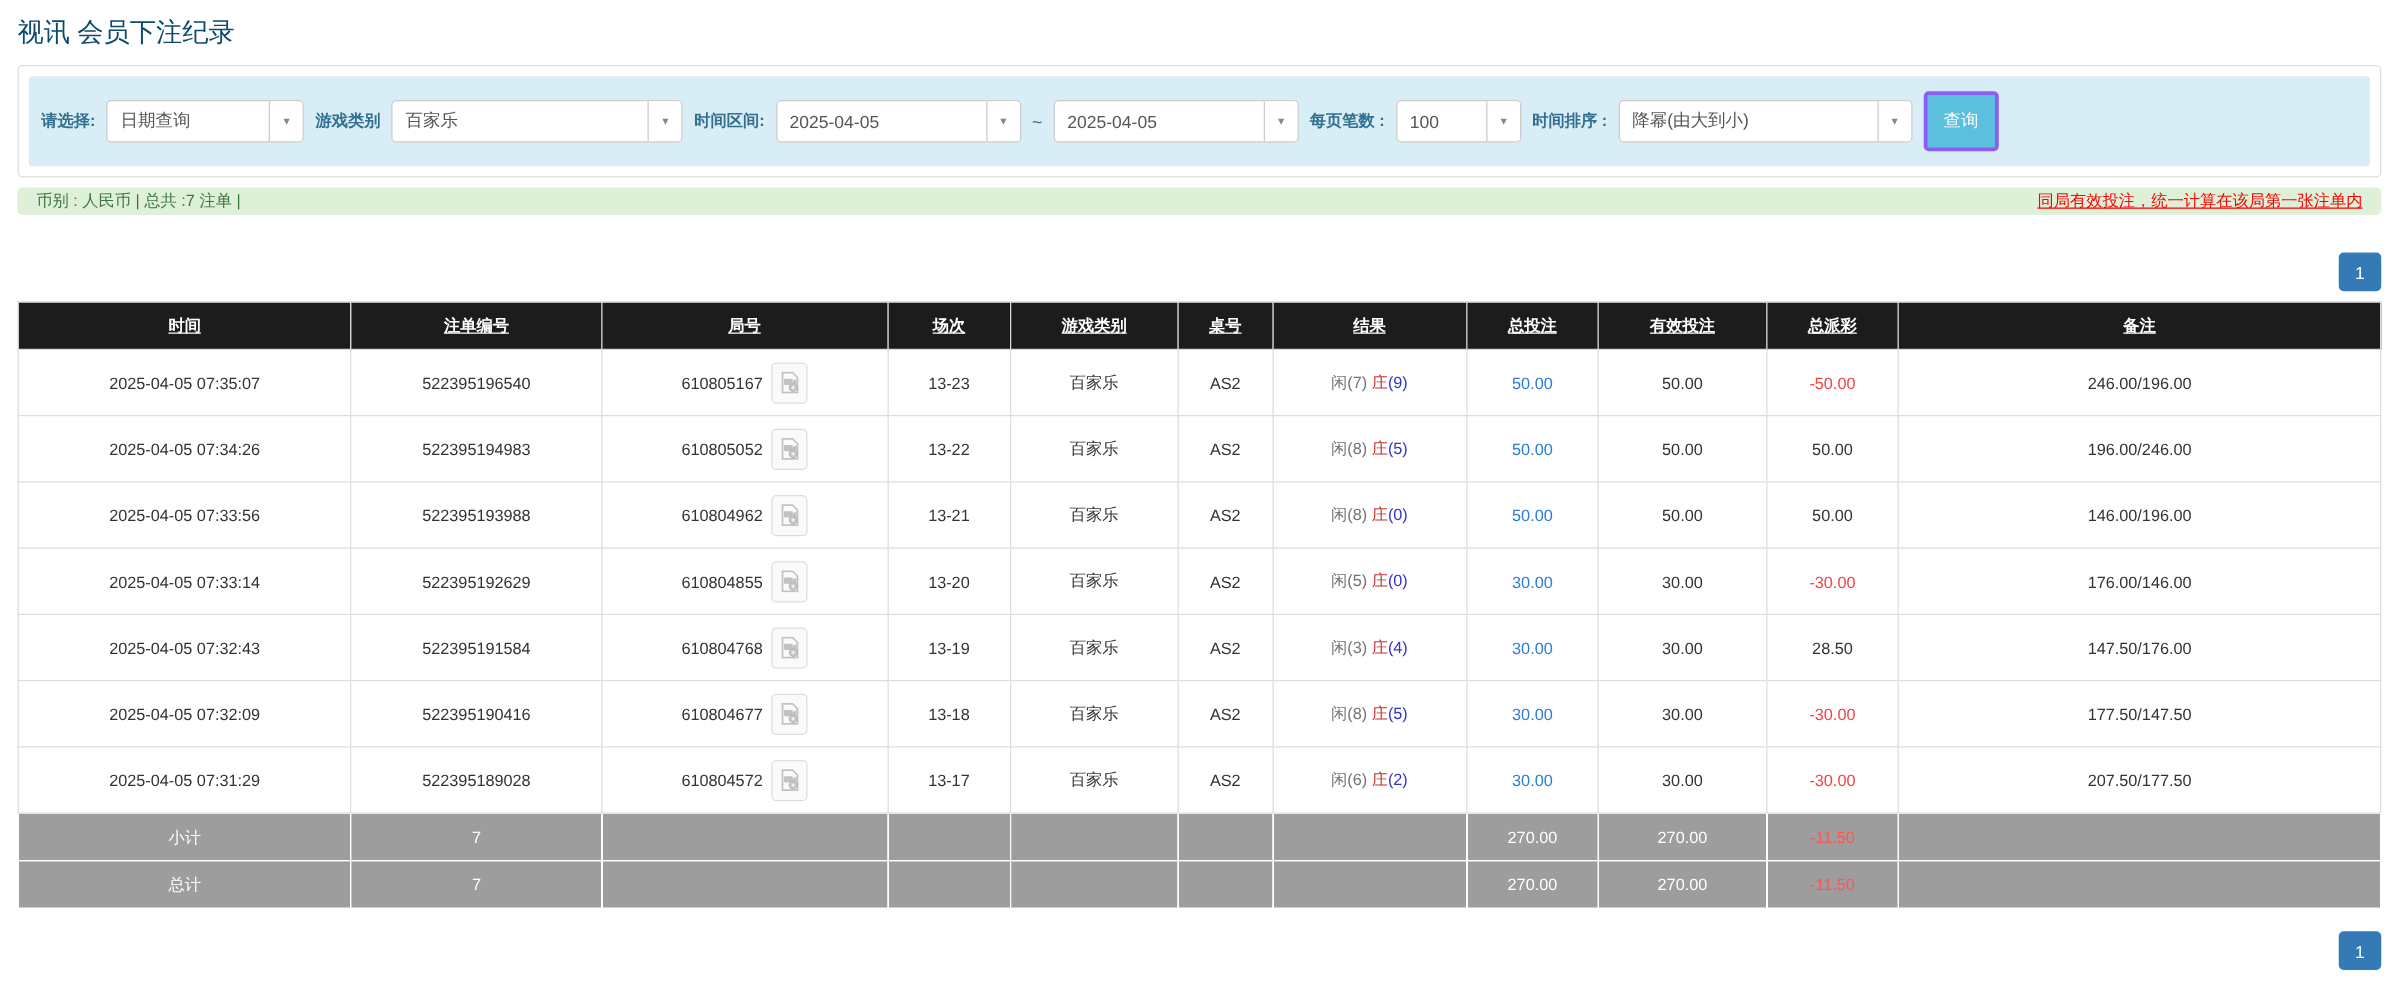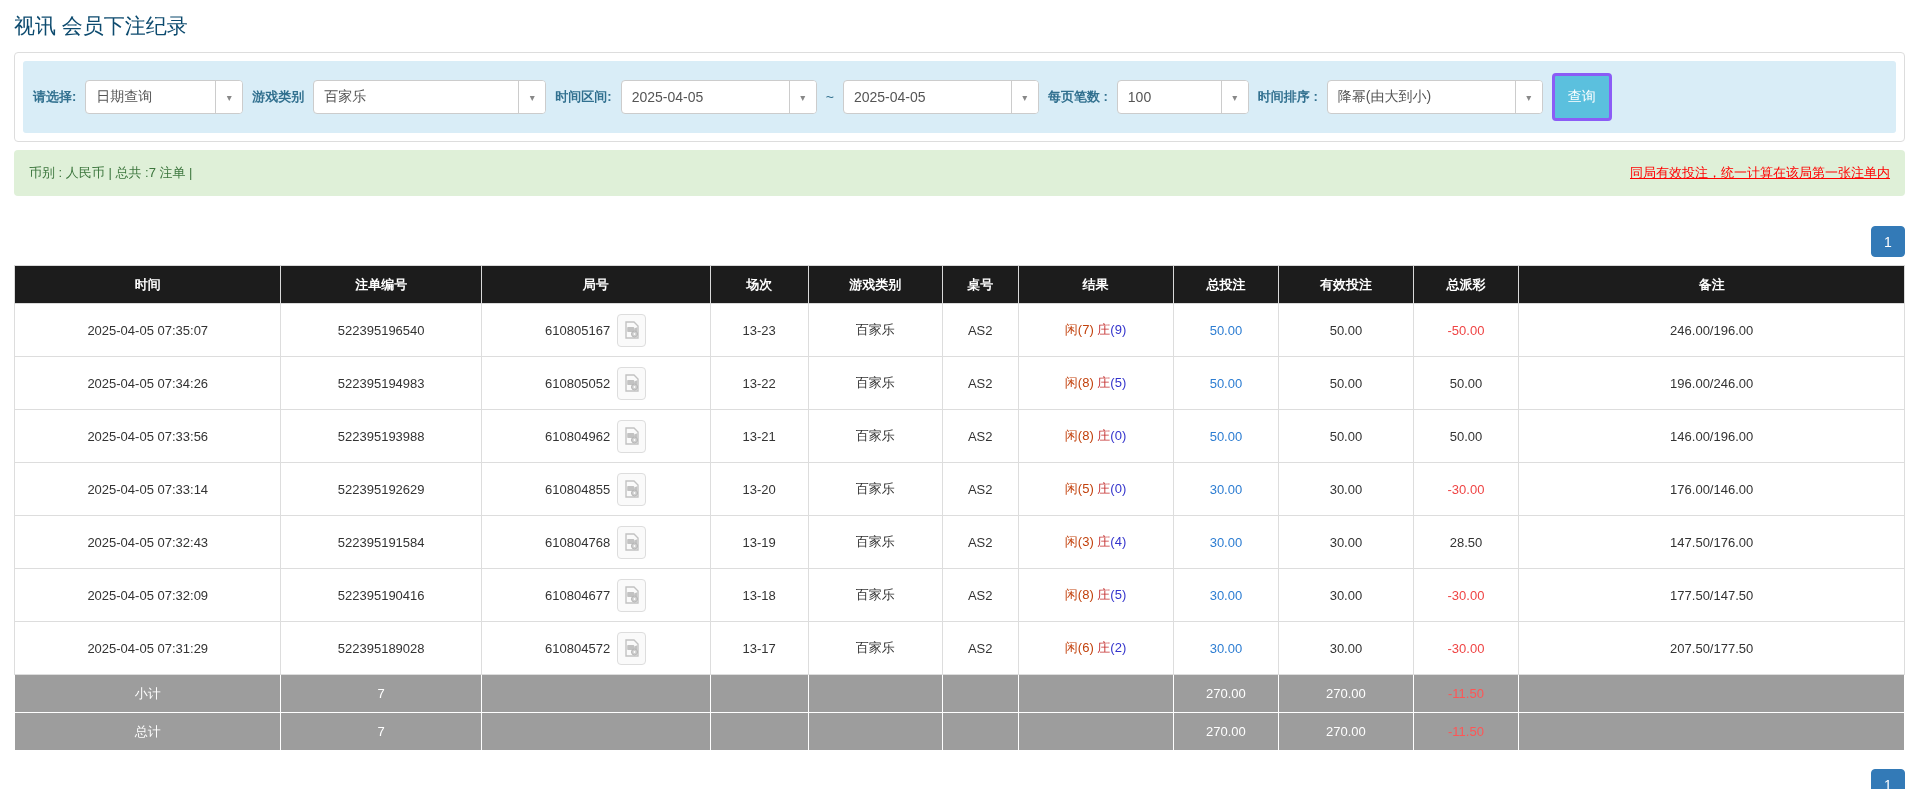--- a/index.html
+++ b/index.html
@@ -14,40 +14,40 @@
 
   .filter-panel { margin:0 14px; border:1px solid #ddd; border-radius:4px; padding:8px; background:#fff; }
   .filter-bar { background:#d9edf7; border-radius:3px; padding:12px 10px; display:flex; align-items:center; gap:9px; }
   .flabel { color:#31708f; font-weight:bold; font-size:13px; white-space:nowrap; }
   .combo { display:flex; height:34px; background:#fff; border:1px solid #ccc; border-radius:4px; overflow:hidden; flex-shrink:0; }
   .combo input { border:none; outline:none; padding:0 10px; font-size:14px; color:#555; width:100%; background:transparent; font-family:inherit; }
   .combo .arrow { width:27px; border-left:1px solid #ccc; display:flex; align-items:center; justify-content:center; color:#888; font-size:10px; background:#fff; cursor:pointer; flex-shrink:0; }
   .w-combo-type   { width:158px;gap:28px; }
   .w-combo-game   { width:233px; }
   .w-combo-date   { width:196px; }
-  .w-combo-size   { width:132px; }
-  .w-combo-sort   { width:216px; }
+  .w-combo-size   { width:100px; }
+  .w-combo-sort   { width:235px; }
   .tilde { color:#31708f; font-size:14px; }
   .btn-search { height:48px; padding:0 13px; background:#5bc0de; border:3px solid #8b5cf6; color:#fff; border-radius:4px; font-size:14px; cursor:pointer; font-family:inherit; }
 
-  .summary-bar { margin:8px 14px 0; background:#dff0d8; border-radius:4px; padding:14px 15px; display:flex; justify-content:space-between; align-items:center; font-size:13px; color:#3c763d; }
+  .summary-bar { margin:8px 14px 0; background:#dff0d8; border-radius:4px; padding:2px 15px; display:flex; justify-content:space-between; align-items:center; font-size:13px; color:#3c763d; }
   .summary-note { color:#ff0000;text-decoration:underline; }
 
   .pag-row { display:flex; justify-content:flex-end; margin:30px 14px 8px; }
   .pag-row.bottom { margin:18px 14px 0; }
   .page-btn { min-width:34px; height:31px; padding:0 12px; background:#337ab7; border:1px solid #337ab7; color:#fff; border-radius:4px; font-size:14px; display:flex; align-items:center; justify-content:center; cursor:pointer; }
 
   table.records { width:calc(100% - 28px); margin:0 14px; border-collapse:collapse; table-layout:fixed; font-size:13px; }
-  table.records thead th { background:#1c1c1c; color:#fff; font-weight:bold; height:38px; border:1px solid #d9d9d9; text-align:center; padding:0 4px; }
+  table.records thead th { background:#1c1c1c; color:#fff; font-weight:bold; height:38px; border:1px solid #d9d9d9; text-align:center; padding:0 4px;text-decoration:underline; }
   table.records tbody td { height:53px; text-align:center; border:1px solid #ddd; background:#fff; color:#333; padding:0 6px; overflow:hidden; white-space:nowrap; }
   table.records tr.total-row td { background:#9d9d9d; color:#fff; border:1px solid #fff; height:38px;text-align:center; }
   .blue-link { color:#2d7dd2; cursor:pointer; }
   .neg { color:#ef4444; }
   tr.total-row .neg { color:#ff5555; }
-  .res-player { color:#c2410c; }
+  .res-player { color:#737373; }
   .res-banker { color:#c53232; }
   .res-num { color:#3333cc; }
   .round-wrap { display:inline-flex; align-items:center; justify-content:center; gap:7px; }
   .video-btn { width:29px; height:33px; border:1px solid #ddd; border-radius:4px; background:#fafafa; display:inline-flex; align-items:center; justify-content:center; cursor:pointer; padding:0; }
 </style>
 </head>
 <body>
 
 <h1 class="page-title">视讯 会员下注纪录</h1>
 

